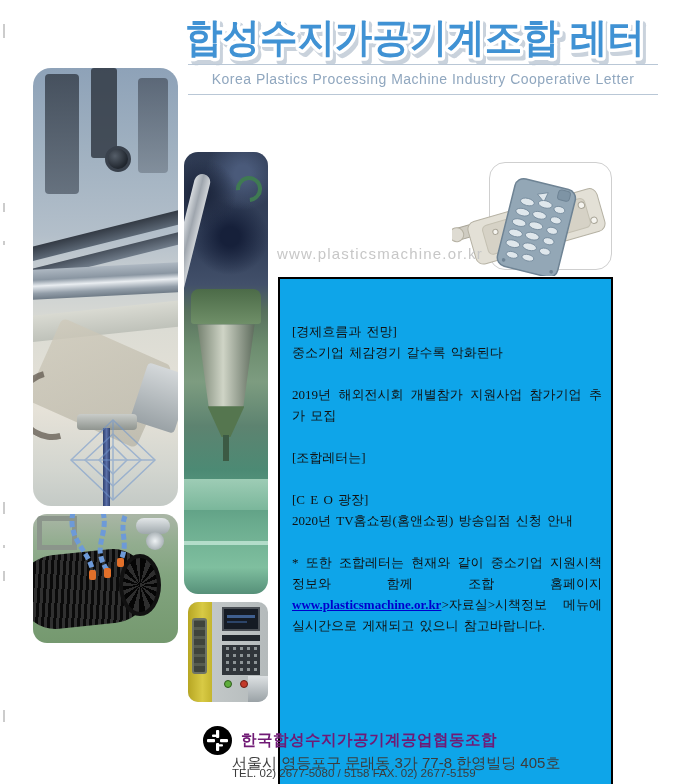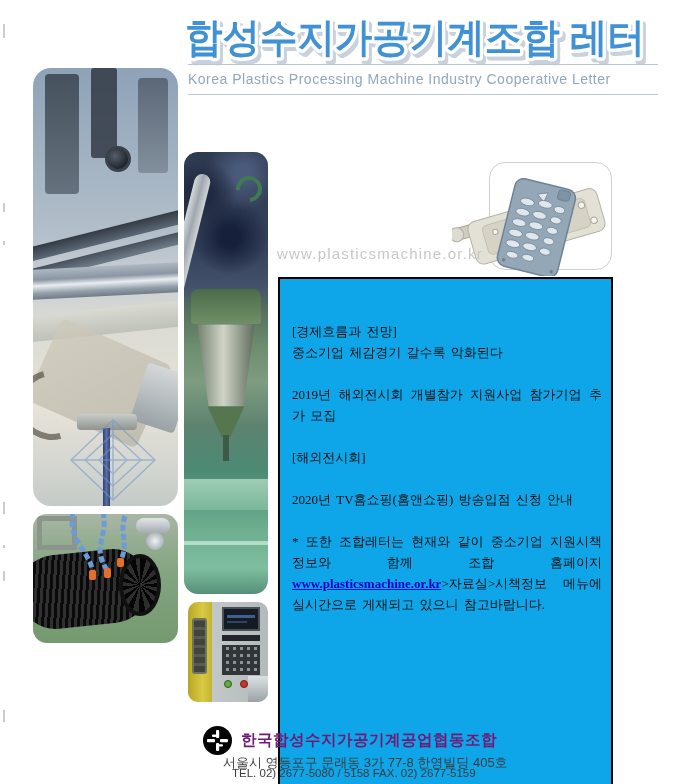--- a/index.html
+++ b/index.html
@@ -3,21 +3,21 @@
 <meta charset="utf-8">
 <style>
   * { margin:0; padding:0; box-sizing:border-box; }
   body { background:#ffffff; font-family:"Liberation Sans", sans-serif; }
   .page { position:relative; width:681px; height:784px; background:#ffffff; overflow:hidden; margin:0 auto; }
 
   
   .title-svg { position:absolute; left:172px; top:6px; width:486px; height:62px; }
   .subtitle-wrap { position:absolute; left:188px; top:64px; width:470px; }
   .subtitle-rule { height:0; border-top:1px solid #b9c7d6; }
-  .subtitle-text { color:#90a7bf; font-size:14px; letter-spacing:0.5px; padding:6px 0 7px 0; }
+  .subtitle-text { text-align:center; color:#90a7bf; font-size:14px; letter-spacing:0.5px; padding:6px 0 7px 0; }
 
   
   .tick { position:absolute; left:3px; width:2px; background:#cccccc; }
 
   
   .photo { position:absolute; overflow:hidden; }
   .photo div { position:absolute; }
   .photo1 { left:33px; top:68px; width:145px; height:438px; border-radius:18px;
     background:linear-gradient(180deg,#8ea2b8 0%,#9fb0c0 18%,#b3bfca 38%,#c9cfd2 48%,#dcdcd4 60%,#e6e2d8 78%,#d2d5cf 92%,#c4cac6 100%); }
   .m1-slab1 { left:12px; top:6px; width:34px; height:120px; background:linear-gradient(180deg,#39424e,#5a6572); border-radius:4px; opacity:.85; }
@@ -91,21 +91,21 @@
   .contents-box { position:absolute; left:278px; top:277px; width:335px; height:516px; border:2px solid #000;
     background:#0ea5e9; padding:42px 9px 0 12px; font-family:"Liberation Serif", serif;
     font-size:13px; line-height:21px; color:#111; text-align:justify; word-spacing:2px; }
   .section { margin-bottom:21px; }
   .note { margin-top:13px; }
   .note a { color:#0000cc; font-weight:bold; text-decoration:underline; }
 
   
   .logo-svg { position:absolute; left:202px; top:725px; width:31px; height:31px; }
   .org-name { position:absolute; left:241px; top:730px; font-size:15.5px; font-weight:bold; color:#701a75; letter-spacing:0.5px; }
-  .org-address { position:absolute; left:223px; top:754px; font-size:13px; color:#3c3c3c; }
+  .org-address { position:absolute; left:232px; top:754px; font-size:15px; color:#3c3c3c; }
   .org-contact { position:absolute; left:232px; top:767px; font-size:11.5px; color:#3c3c3c; }
 </style>
 </head>
 <body>
 
 <div class="page">
 
   <svg class="title-svg" viewBox="0 0 486 62">
     <defs>
       <filter id="ds" x="-10%" y="-15%" width="125%" height="145%">
@@ -243,23 +243,24 @@
 
   <div class="contents-box">
     <div class="section">
       <div>[경제흐름과 전망]</div>
       <div>중소기업 체감경기 갈수록 악화된다</div>
     </div>
     <div class="section">
       <div>2019년 해외전시회 개별참가 지원사업 참가기업 추가 모집</div>
     </div>
     <div class="section">
-      <div>[해외전시회]</div>
-    </div>
-    <div class="section">
+      <div>[조합레터는]</div>
+    </div>
+    <div class="section">
+      <div>[C E O 광장]</div>
       <div>2020년 TV홈쇼핑(홈앤쇼핑) 방송입점 신청 안내</div>
     </div>
     <div class="note"><span>* 또한 조합레터는 현재와 같이 중소기업 지원시책 정보와 함께 조합 홈페이지</span><a href="#">www.plasticsmachine.or.kr</a><span>&gt;자료실&gt;시책정보 메뉴에 실시간으로 게재되고 있으니 참고바랍니다.</span></div>
   </div>
 
   <svg class="logo-svg" viewBox="0 0 31 31">
     <circle cx="15.5" cy="15.5" r="14.5" fill="#000000"></circle>
     <g fill="#ffffff">
       <rect x="14" y="5" width="3.2" height="8" rx="1"></rect>
       <rect x="14" y="18" width="3.2" height="8" rx="1"></rect>

